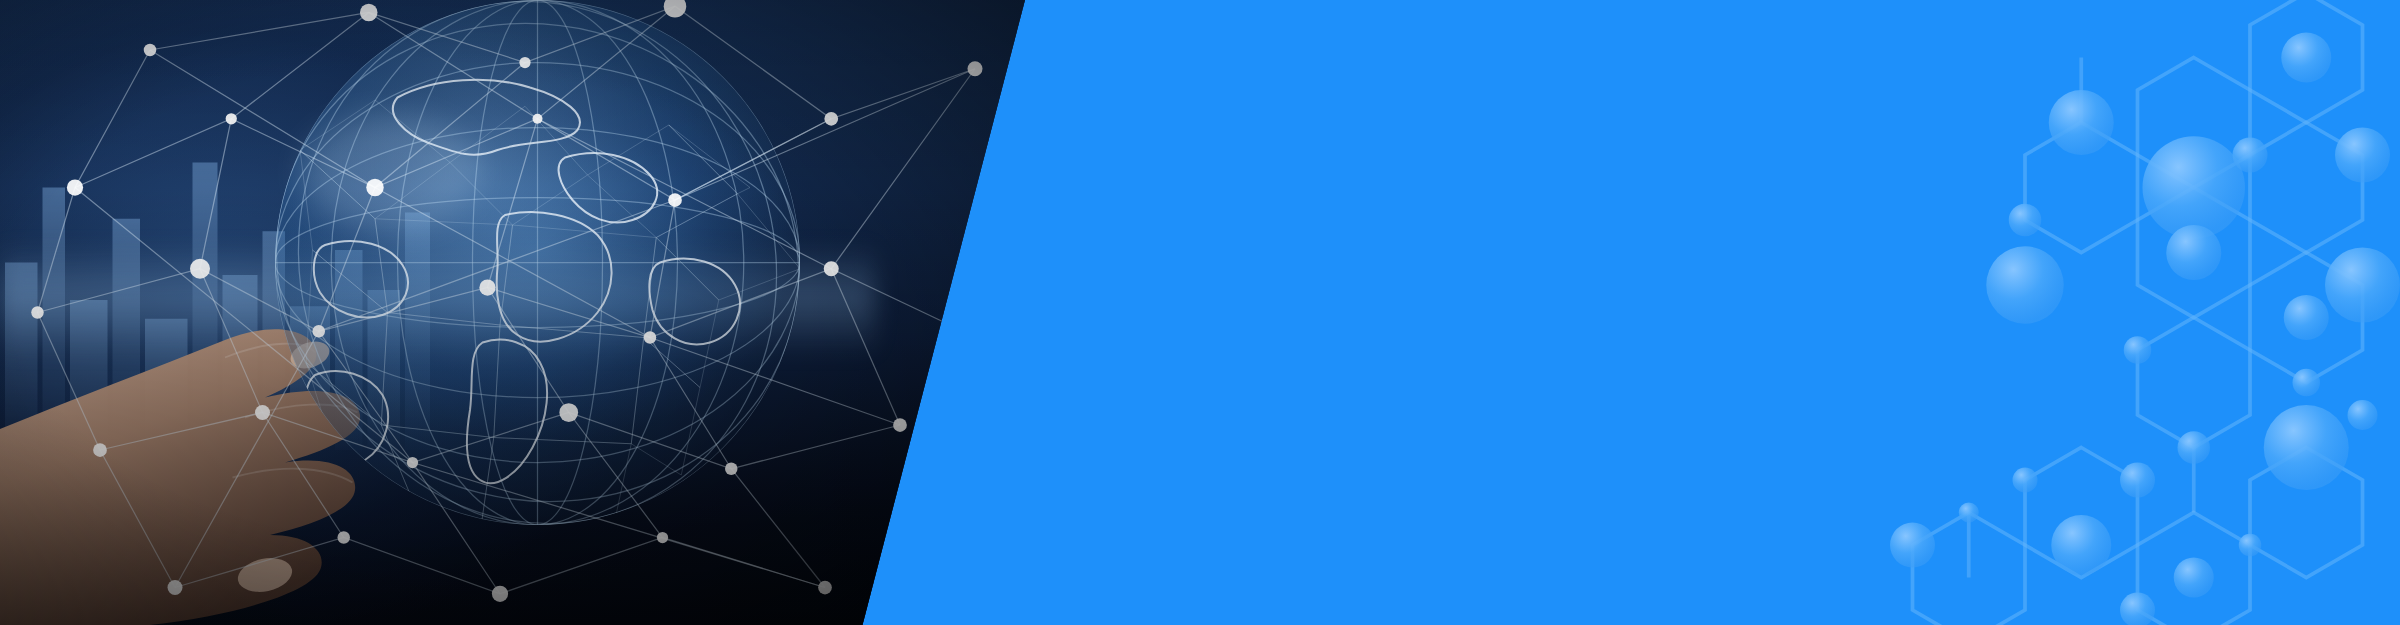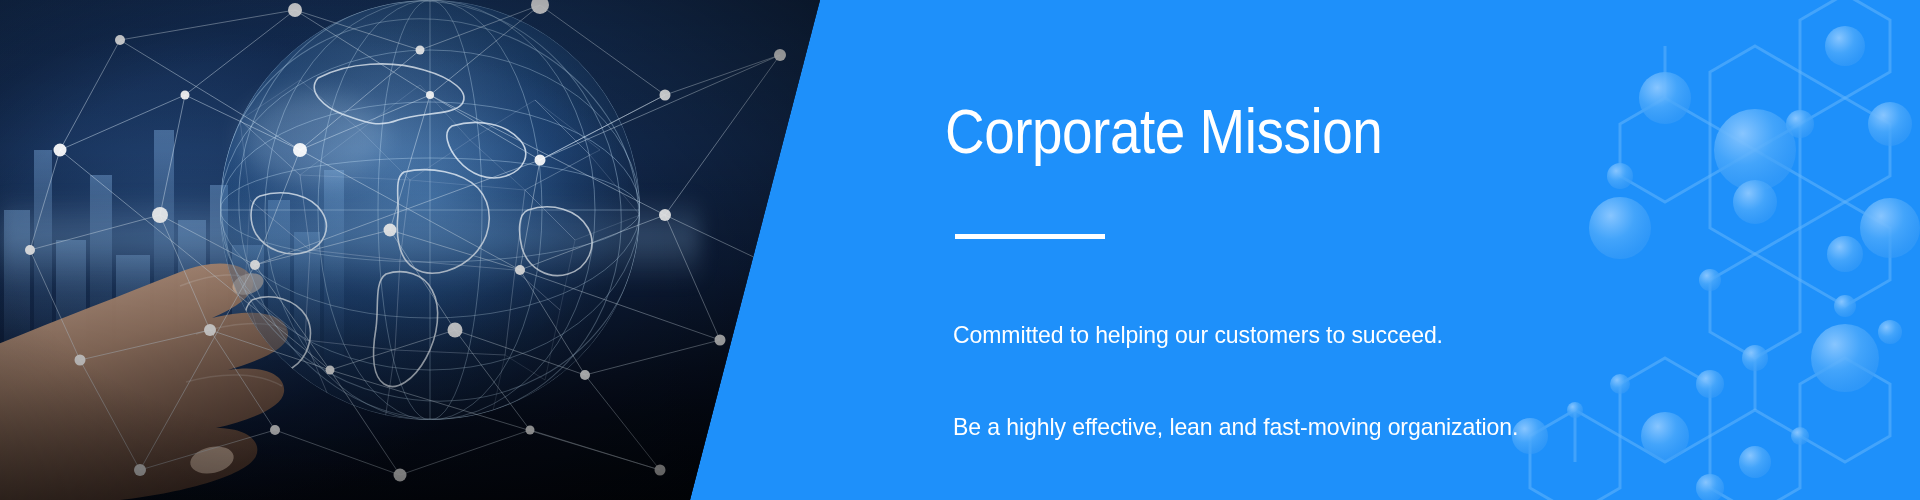--- a/index.html
+++ b/index.html
@@ -310,24 +310,14 @@
         <circle cx="275" cy="430" r="5"></circle>
         <circle cx="400" cy="475" r="6.5"></circle>
         <circle cx="530" cy="430" r="4.5"></circle>
         <circle cx="660" cy="470" r="5.5"></circle>
       </g>
     </svg>
 
     <div class="vignette"></div>
   </div>
 
-  <div class="content">
-    <div class="title">Corporate Mission</div>
-    <div class="rule"></div>
-    <div class="body-text">
-      <p>Committed to helping our customers to succeed.</p>
-      <p>Be a highly effective, lean and fast-moving organization.</p>
-      
-      
-    </div>
-  </div>
 
 </div>
 
 </body></html>

